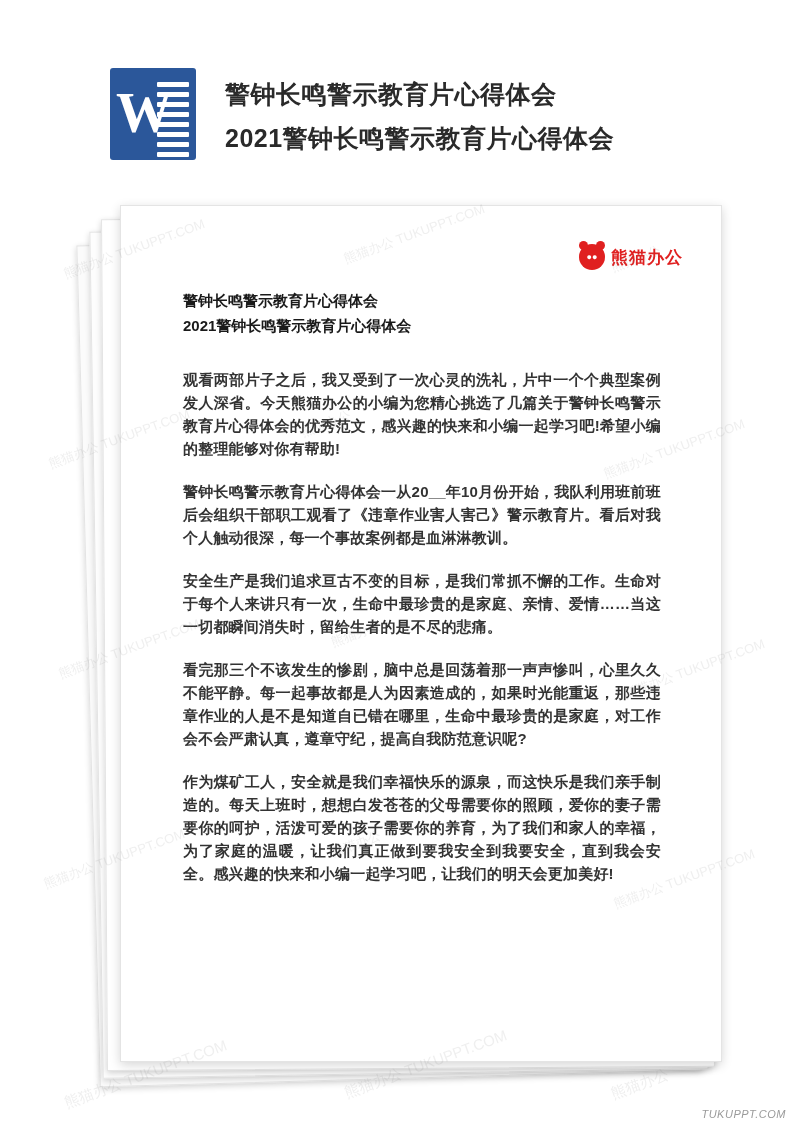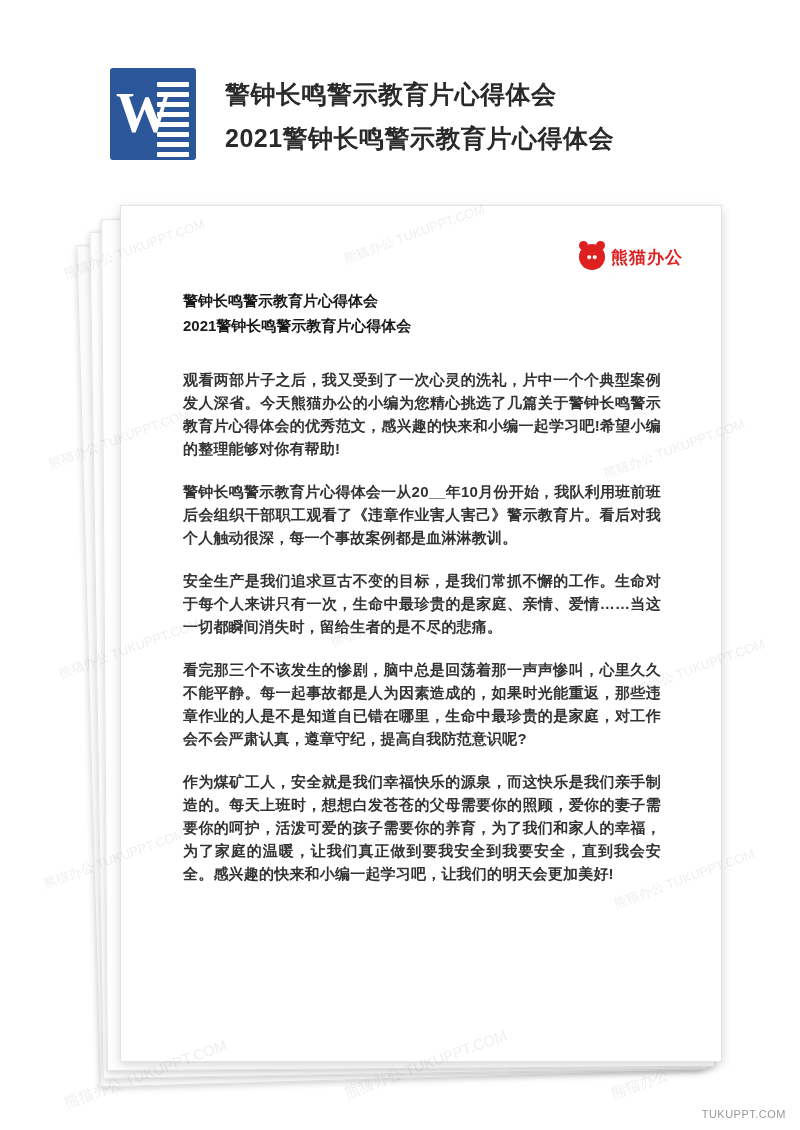--- a/index.html
+++ b/index.html
@@ -196,20 +196,21 @@
   }
   .wm.big { font-size: 15px; }
 
   .corner-label {
     position: absolute;
     right: 14px;
     bottom: 10px;
     color: #9a9a9a;
     font-size: 11px;
     letter-spacing: 0.5px;
+    font-style: italic;
   }
 </style>
 </head>
 <body>
 
 <div class="header">
   <div class="word-icon">
     <span class="wletter">W</span>
     <span class="lines">
       <i></i>

